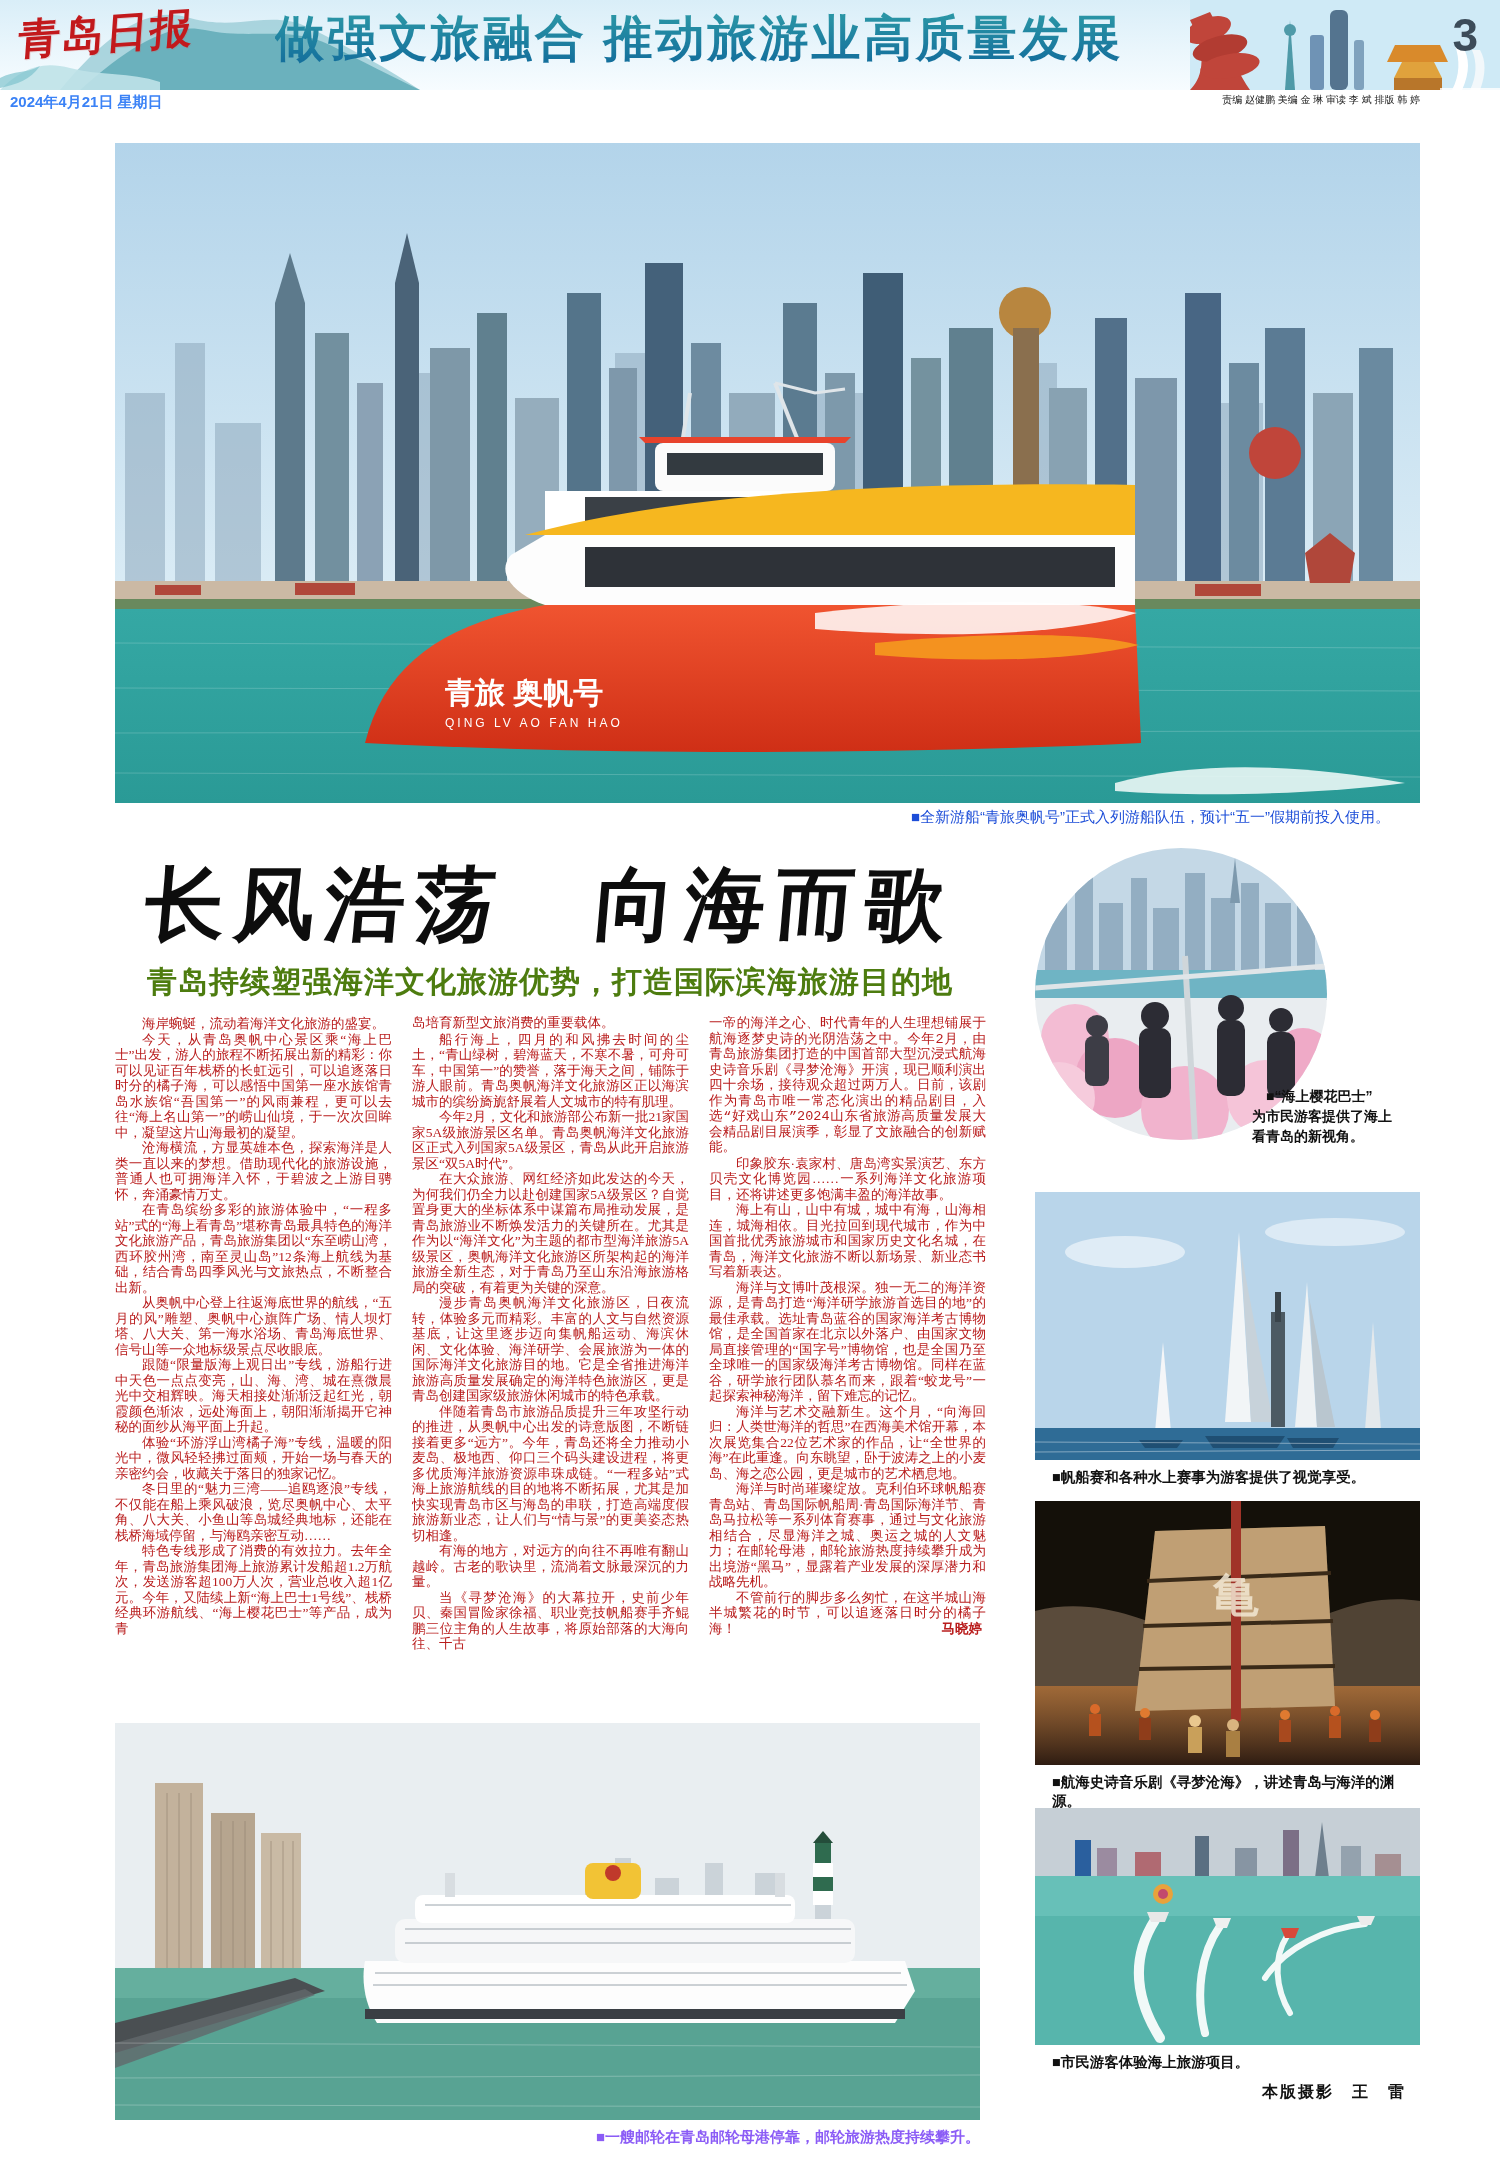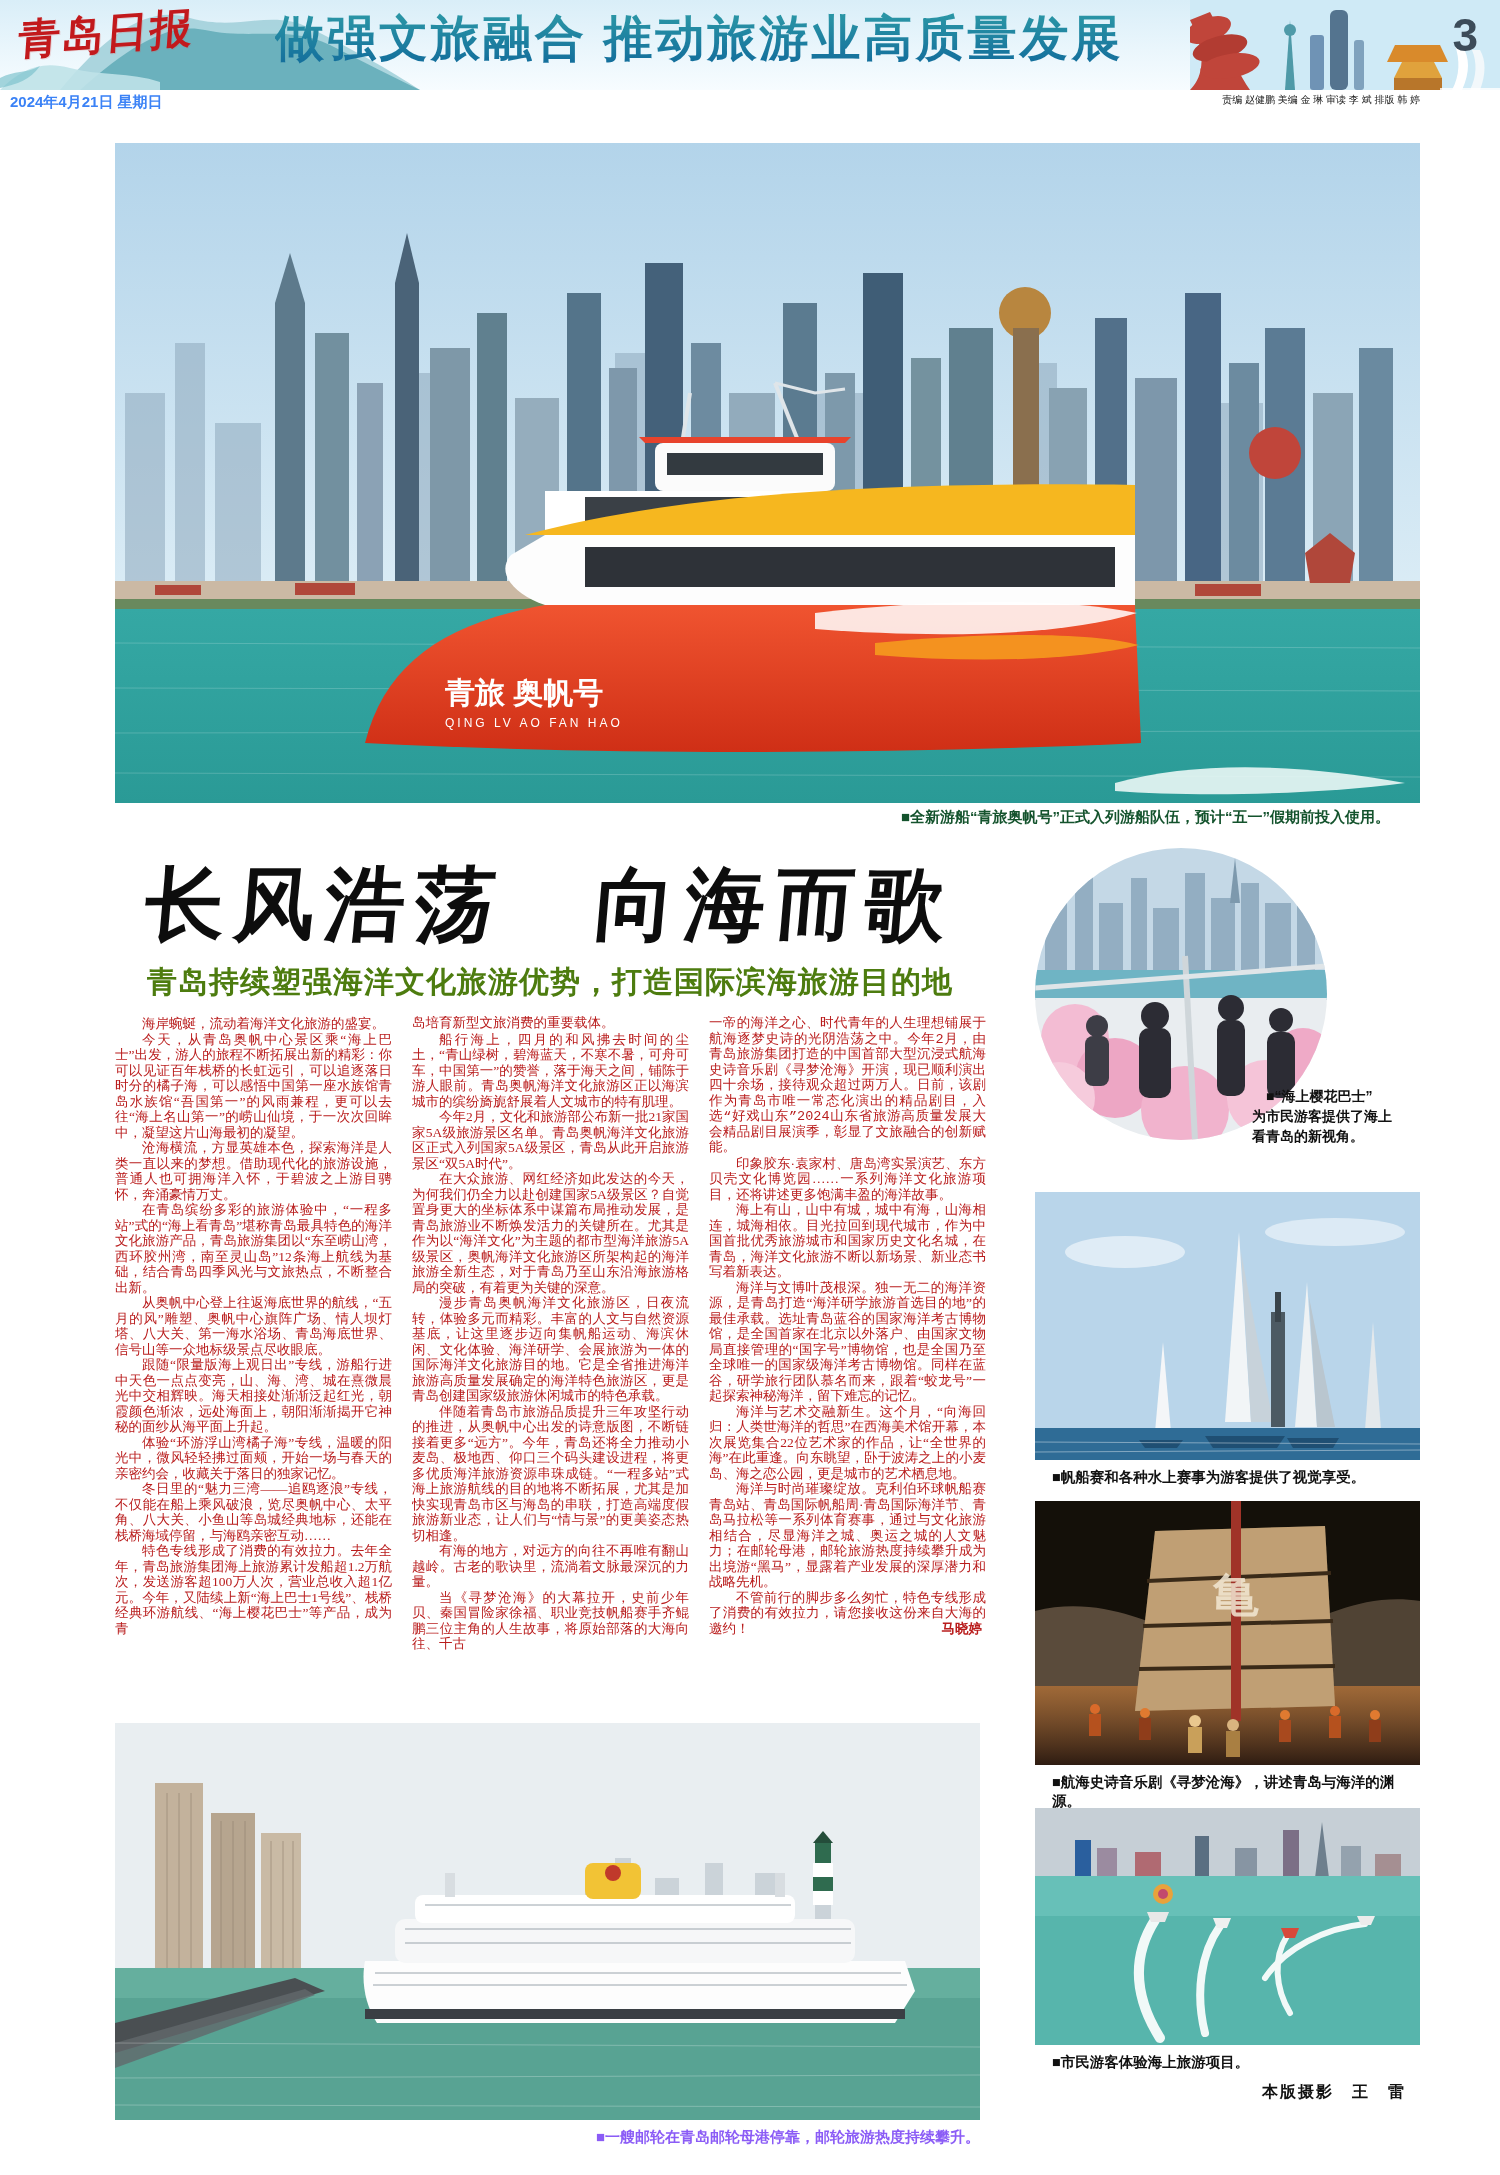--- a/index.html
+++ b/index.html
@@ -24,21 +24,21 @@
   
   .dateline { position:absolute; left:10px; top:93px; width:1480px; height:24px; }
   .date-left { position:absolute; left:0; top:0; font-size:15px; font-weight:bold; color:#3b82f6; }
   .credits-right { position:absolute; right:70px; top:0; font-size:10px; font-weight:normal; color:#1a1a1a; }
 
   
   .photo { position:absolute; overflow:hidden; }
   .photo svg { display:block; }
 
   .main-caption { position:absolute; left:115px; top:808px; width:1275px; text-align:right;
-    font-size:15px; font-weight:bold; color:#14532d; }
+    font-size:15px; font-weight:normal; color:#1d4ed8; }
 
   
   .headline { position:absolute; left:115px; top:852px; width:870px; text-align:center;
     font-family:"DejaVu Serif","Liberation Serif",serif; font-size:80px; font-weight:900;
     color:#0d0d0d; letter-spacing:10px; transform:skewX(-5deg); white-space:nowrap; }
   .subhead { position:absolute; left:115px; top:962px; width:870px; text-align:center;
     font-size:30px; font-weight:900; color:#4d7c0f; letter-spacing:1px; white-space:nowrap; }
 
   .columns { position:absolute; left:115px; top:1016px; width:872px; height:680px;
     display:flex; gap:20px; overflow:hidden; }
@@ -232,21 +232,21 @@
       <p>当《寻梦沧海》的大幕拉开，史前少年贝、秦国冒险家徐福、职业竞技帆船赛手齐鲲鹏三位主角的人生故事，将原始部落的大海向往、千古</p>
     </div>
     <div class="col">
       <p class="noindent">一帝的海洋之心、时代青年的人生理想铺展于航海逐梦史诗的光阴浩荡之中。今年2月，由青岛旅游集团打造的中国首部大型沉浸式航海史诗音乐剧《寻梦沧海》开演，现已顺利演出四十余场，接待观众超过两万人。日前，该剧作为青岛市唯一常态化演出的精品剧目，入选“好戏山东”2024山东省旅游高质量发展大会精品剧目展演季，彰显了文旅融合的创新赋能。</p>
       <p>印象胶东·袁家村、唐岛湾实景演艺、东方贝壳文化博览园……一系列海洋文化旅游项目，还将讲述更多饱满丰盈的海洋故事。</p>
       <p>海上有山，山中有城，城中有海，山海相连，城海相依。目光拉回到现代城市，作为中国首批优秀旅游城市和国家历史文化名城，在青岛，海洋文化旅游不断以新场景、新业态书写着新表达。</p>
       <p>海洋与文博叶茂根深。独一无二的海洋资源，是青岛打造“海洋研学旅游首选目的地”的最佳承载。选址青岛蓝谷的国家海洋考古博物馆，是全国首家在北京以外落户、由国家文物局直接管理的“国字号”博物馆，也是全国乃至全球唯一的国家级海洋考古博物馆。同样在蓝谷，研学旅行团队慕名而来，跟着“蛟龙号”一起探索神秘海洋，留下难忘的记忆。</p>
       <p>海洋与艺术交融新生。这个月，“向海回归：人类世海洋的哲思”在西海美术馆开幕，本次展览集合22位艺术家的作品，让“全世界的海”在此重逢。向东眺望，卧于波涛之上的小麦岛、海之恋公园，更是城市的艺术栖息地。</p>
       <p>海洋与时尚璀璨绽放。克利伯环球帆船赛青岛站、青岛国际帆船周·青岛国际海洋节、青岛马拉松等一系列体育赛事，通过与文化旅游相结合，尽显海洋之城、奥运之城的人文魅力；在邮轮母港，邮轮旅游热度持续攀升成为出境游“黑马”，显露着产业发展的深厚潜力和战略先机。</p>
       <p>
-        <span>不管前行的脚步多么匆忙，特色专线形成了消费的有效拉力，请您接收这份来自大海的邀约！</span>
+        <span>不管前行的脚步多么匆忙，在这半城山海半城繁花的时节，可以追逐落日时分的橘子海！</span>
         <span class="byline">马晓婷</span>
       </p>
     </div>
   </div>
 
   <div class="sakura-circle photo">
     <svg width="292" height="292" viewBox="0 0 292 292">
       <rect width="292" height="130" fill="#c4d8e6"></rect>
       <g fill="#93aec2">
         <rect x="10" y="40" width="22" height="90"></rect>

